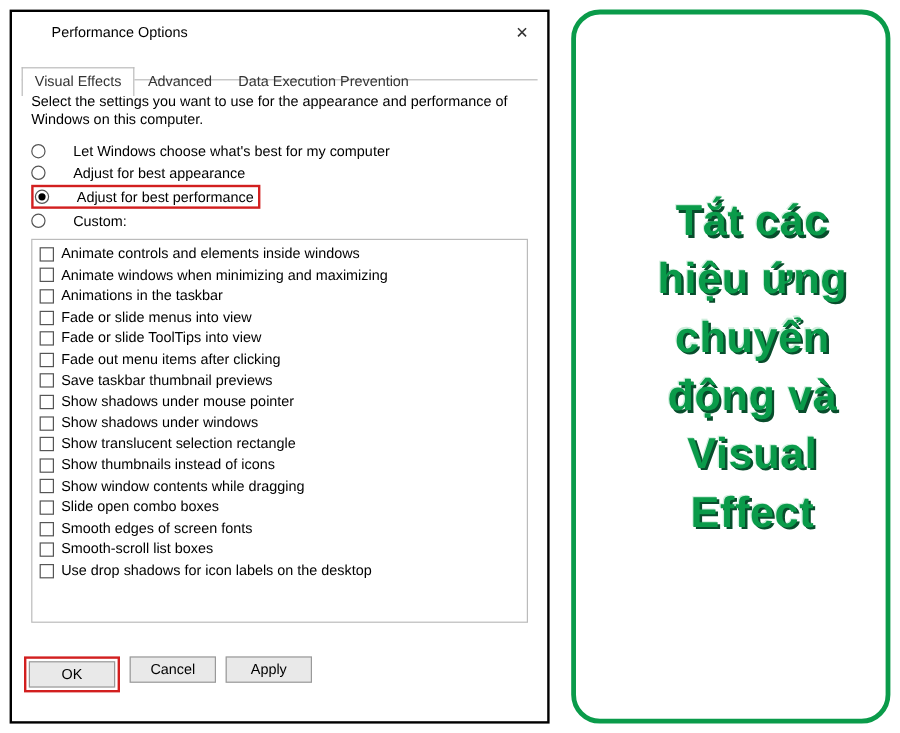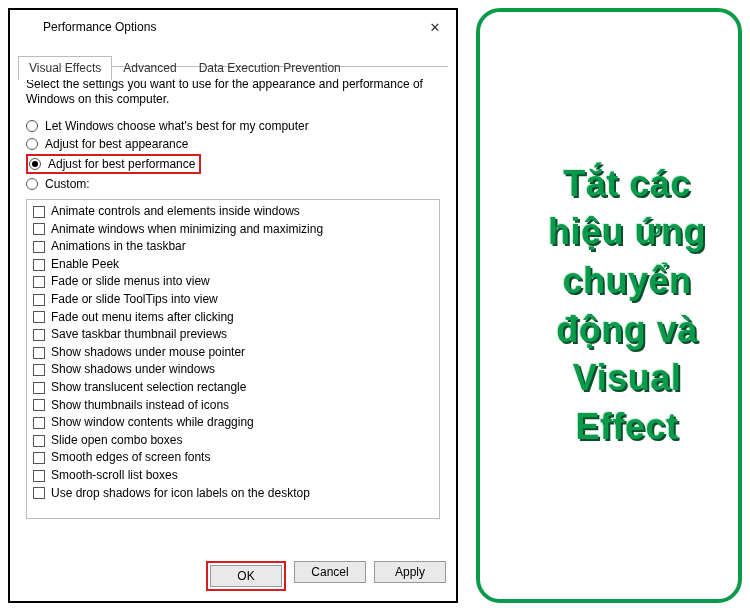--- a/index.html
+++ b/index.html
@@ -54,21 +54,21 @@
   }
   .body {
     padding: 10px 16px 8px 16px;
     flex: 1;
     overflow: hidden;
   }
   .desc { margin-bottom: 10px; line-height: 1.25; }
   .radio-row {
     display: flex;
     align-items: center;
-    gap: 4px;
+    gap: 20px;
     padding: 2px 0;
   }
   .radio {
     width: 12px; height: 12px;
     border: 1px solid #555;
     border-radius: 50%;
     display: inline-flex;
     align-items: center; justify-content: center;
     margin-right: 3px;
   }
@@ -95,23 +95,23 @@
     padding: 1px 0;
     line-height: 1.3;
   }
   .chk {
     width: 12px; height: 12px;
     border: 1px solid #555;
     flex-shrink: 0;
   }
   .footer {
     display: flex;
-    justify-content: flex-end;
+    justify-content: flex-start;
     gap: 8px;
-    padding: 8px 10px 10px;
+    padding: 8px 10px 24px;
   }
   .btn {
     min-width: 72px;
     height: 22px;
     border: 1px solid #999;
     background: #e9e9e9;
     font-size: 12px;
     display: flex; align-items: center; justify-content: center;
     padding: 0 12px;
   }
@@ -186,24 +186,20 @@
         <div class="check-row">
           <span class="chk"></span>
           <span>Animate windows when minimizing and maximizing</span>
         </div>
         <div class="check-row">
           <span class="chk"></span>
           <span>Animations in the taskbar</span>
         </div>
         <div class="check-row">
           <span class="chk"></span>
-          <span>Enable Peek</span>
-        </div>
-        <div class="check-row">
-          <span class="chk"></span>
           <span>Fade or slide menus into view</span>
         </div>
         <div class="check-row">
           <span class="chk"></span>
           <span>Fade or slide ToolTips into view</span>
         </div>
         <div class="check-row">
           <span class="chk"></span>
           <span>Fade out menu items after clicking</span>
         </div>

